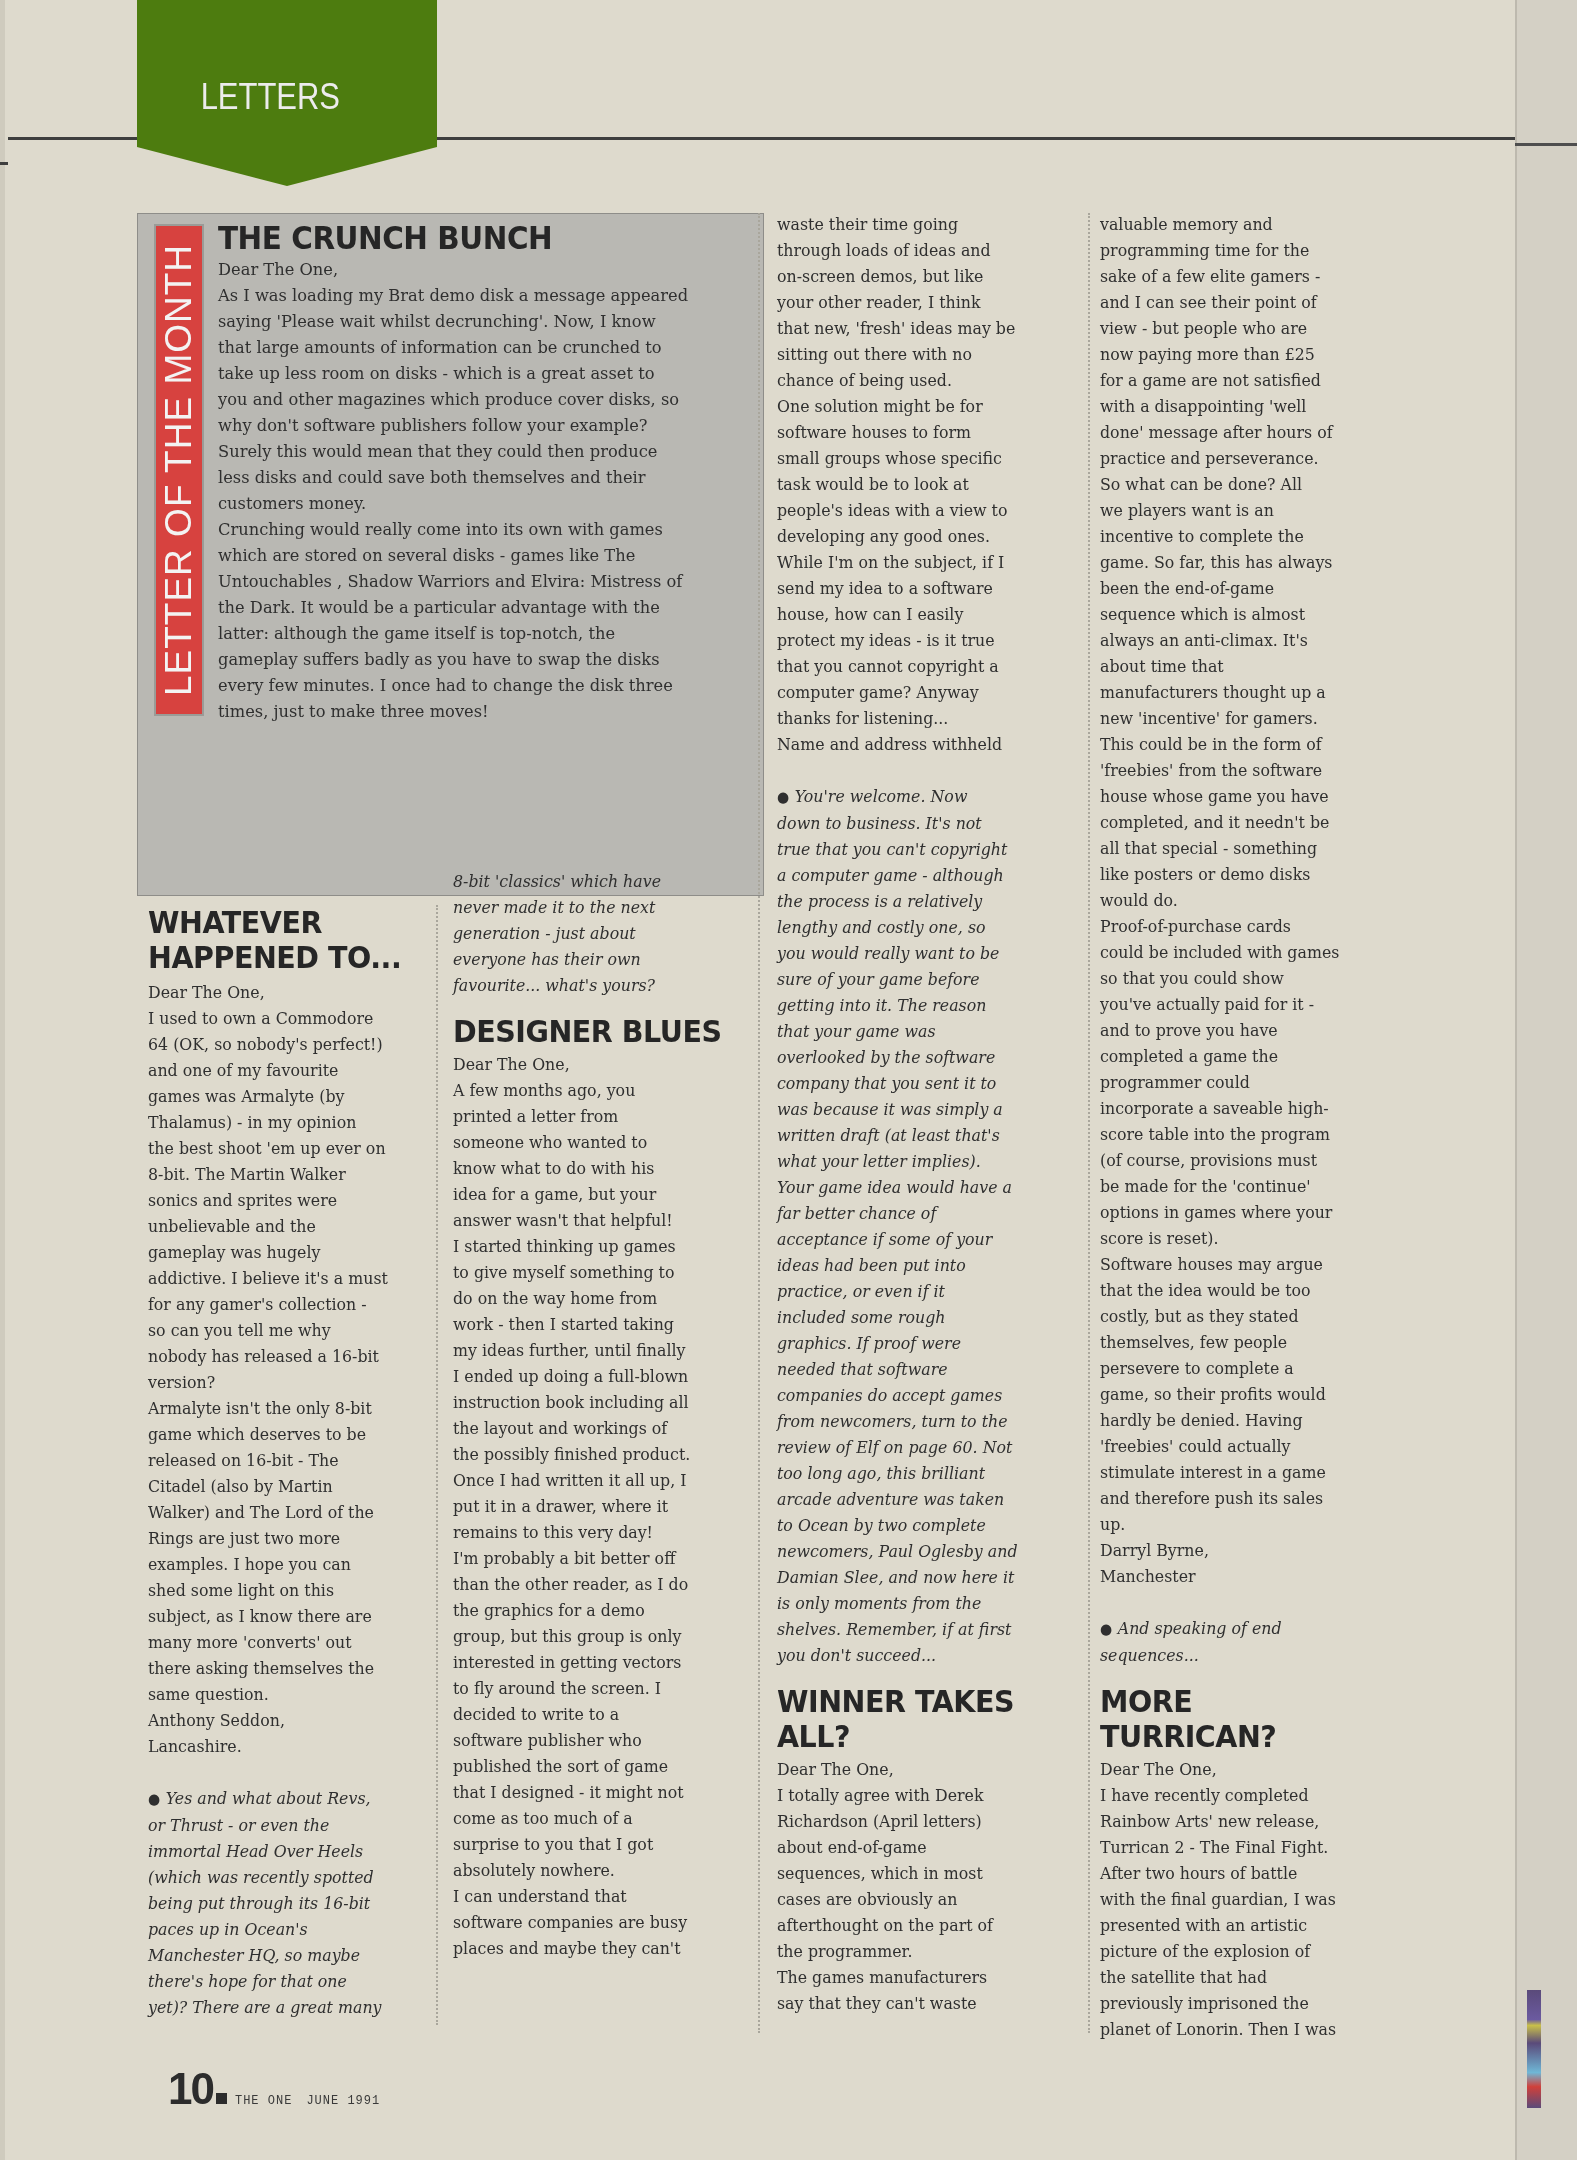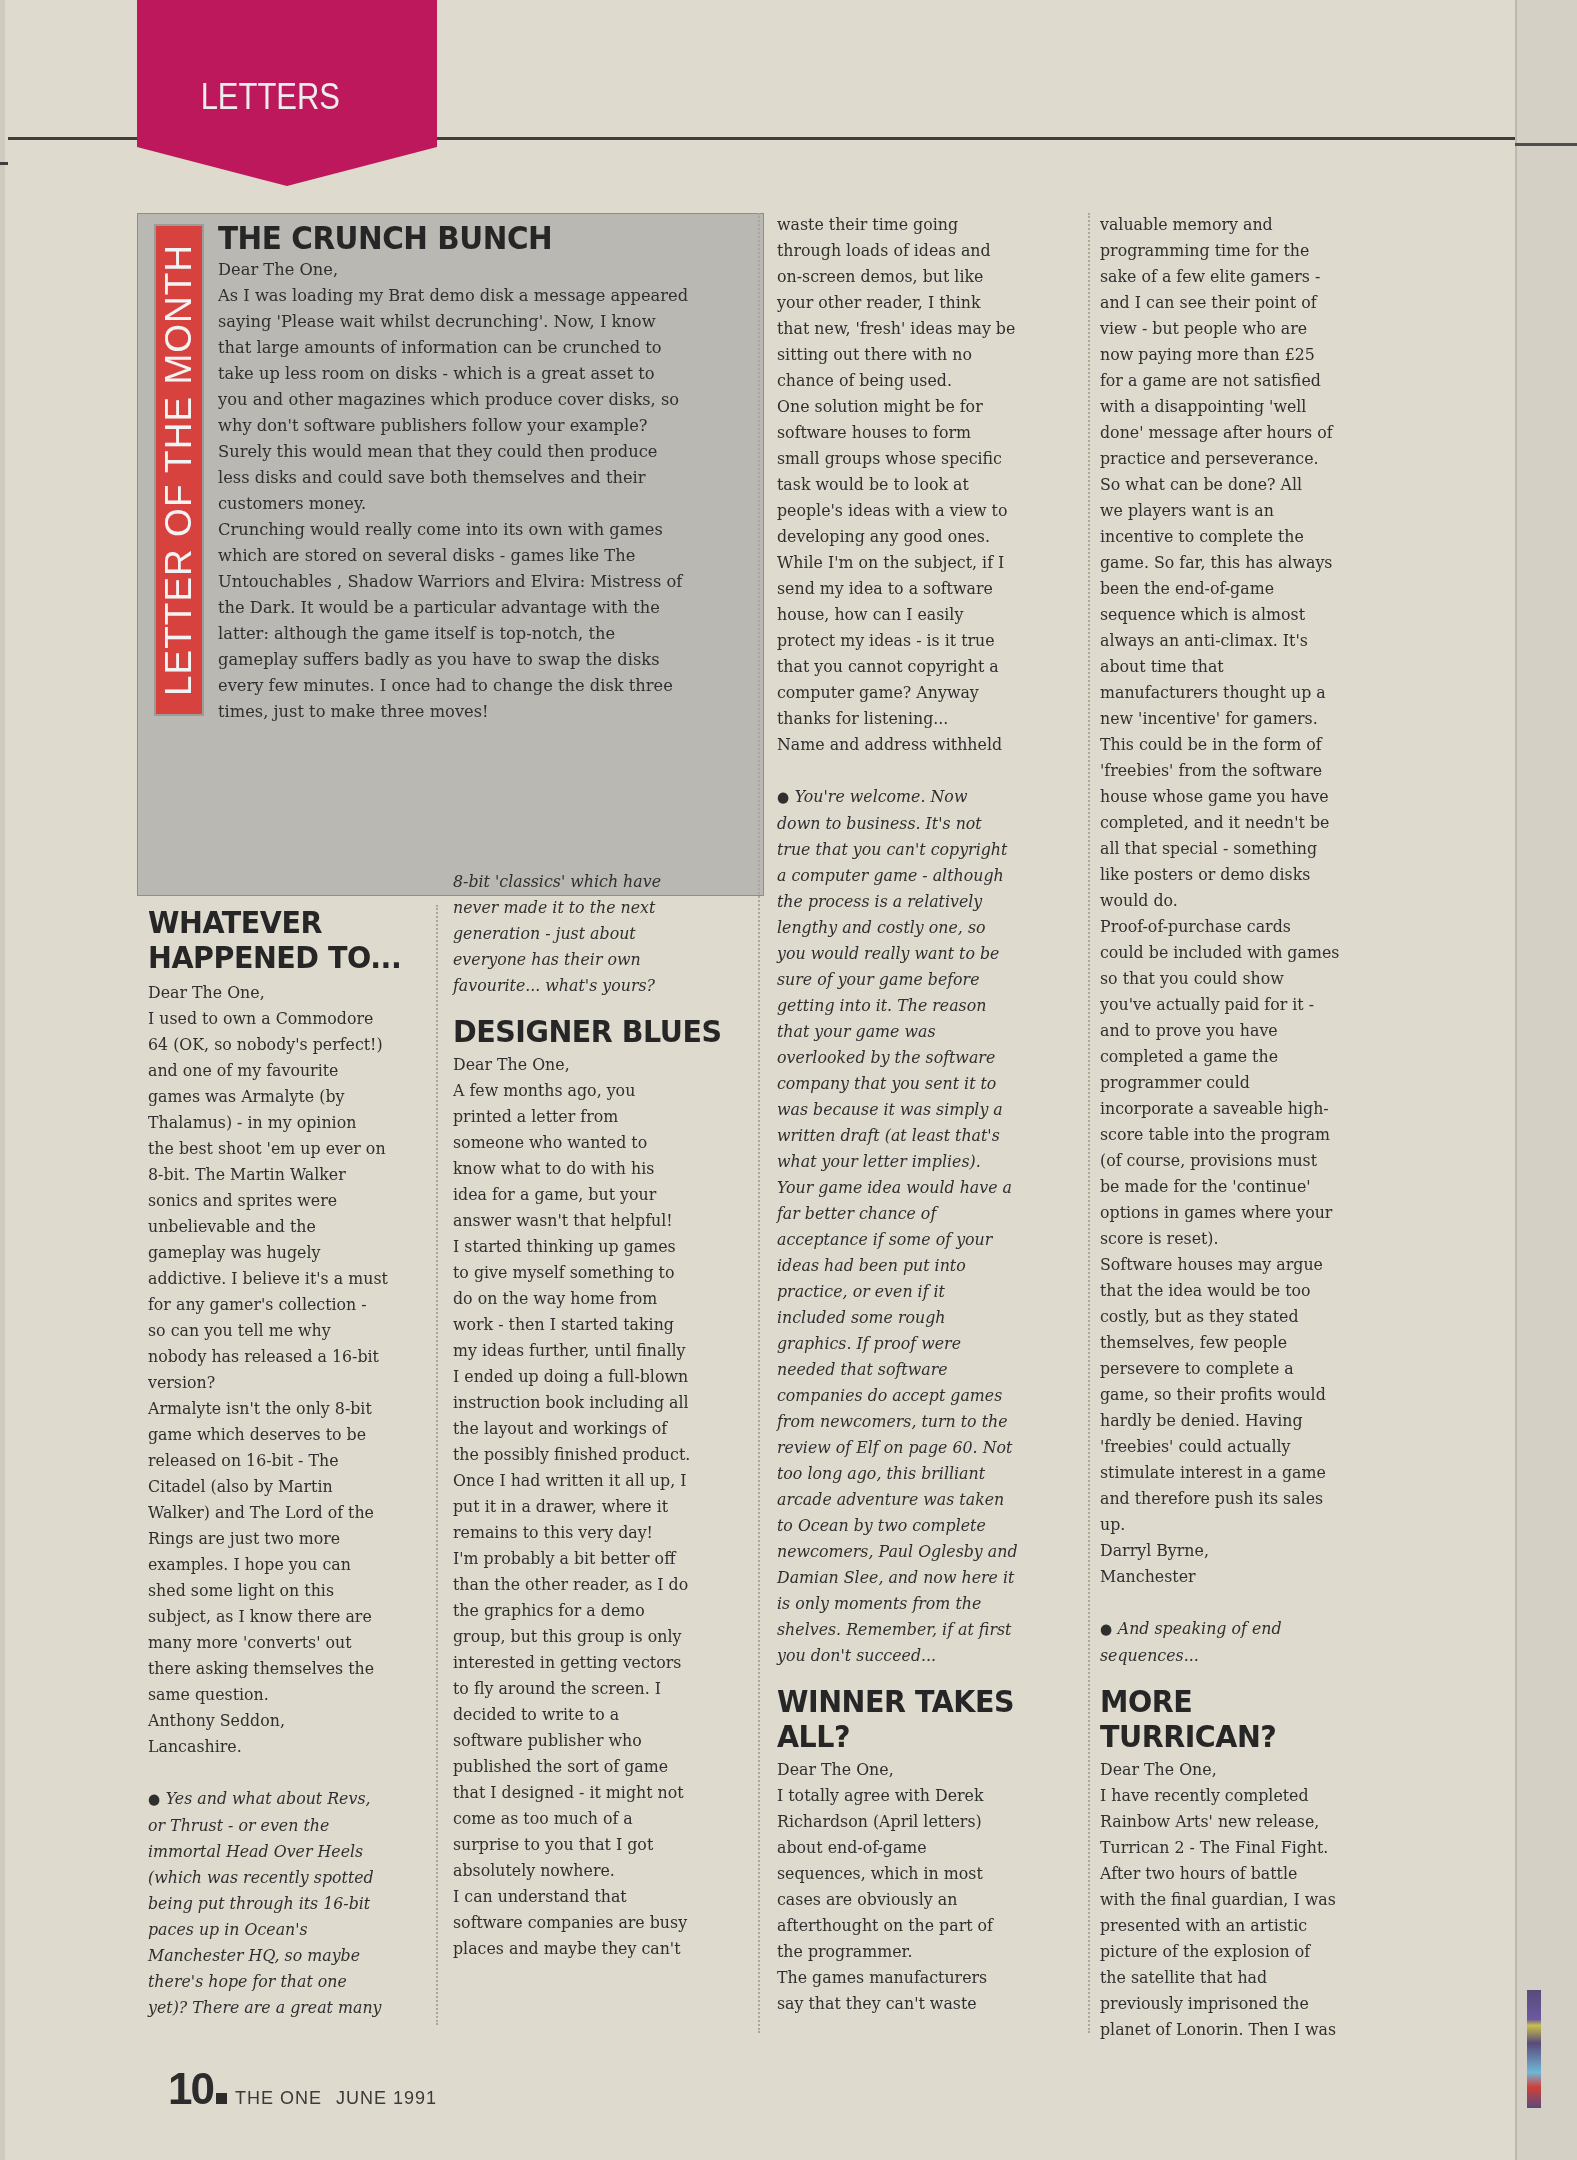--- a/index.html
+++ b/index.html
@@ -13,21 +13,21 @@
     .gutter { position: absolute; left: 1515px; top: 0; width: 62px; height: 2160px; background: #d4d0c5; border-left: 2px solid #bdb9ae; }
     .spine-strip { position: absolute; left: 1527px; top: 1990px; width: 14px; height: 118px;
       background: linear-gradient(180deg, #5a4a7a 0%, #6b5aa0 25%, #c9c04a 30%, #5a4a7a 45%, #6fb7d6 70%, #d0403a 82%, #5a4a7a 100%); }
     .rule-top { position: absolute; left: 8px; top: 137px; width: 1507px; height: 3px; background: #3e3e3e; }
     .rule-top-right { position: absolute; left: 1515px; top: 143px; width: 62px; height: 3px; background: #4e4e4e; }
     .left-tick { position: absolute; left: 0; top: 162px; width: 8px; height: 3px; background: #3e3e3e; }
     .left-edge { position: absolute; left: 0; top: 0; width: 5px; height: 2160px; background: #cfcbbe; }
 
     .banner {
       position: absolute; left: 137px; top: 0; width: 300px; height: 186px;
-      background: #be185d;
+      background: #4d7c0f;
       clip-path: polygon(0 0, 100% 0, 100% 79%, 50% 100%, 0 79%);
     }
     .banner-title {
       position: absolute; left: 0; width: 100%; top: 76px; text-align: left; padding-left: 74px;
       box-sizing: border-box;
       color: #ececec; font-family: "Liberation Sans", sans-serif; font-size: 36px; letter-spacing: 0px;
       transform: scaleX(0.86); transform-origin: left;
     }
 
     .lotm-box {
@@ -66,21 +66,21 @@
     .col1 { left: 148px; top: 905px; width: 300px; }
     .col2 { left: 453px; top: 868px; width: 300px; }
     .col3 { left: 777px; top: 211px; width: 300px; }
     .col4 { left: 1100px; top: 211px; width: 300px; }
 
     .divider { position: absolute; width: 0; border-left: 2px dotted #a9a69c; }
 
     .footer { position: absolute; left: 126px; top: 2064px; display: flex; align-items: baseline; }
     .footer-page { font-family: "Liberation Sans", sans-serif; font-weight: 700; font-size: 44px; color: #2c2c2c; letter-spacing: -2px; margin-left: 42px; }
     .footer-square { display: inline-block; width: 11px; height: 11px; background: #2c2c2c; margin: 0 8px 0 3px; }
-    .footer-text { font-family: Liberation Sans, sans-serif; font-size: 18px; color: #3a3a3a; letter-spacing: 1px; }
+    .footer-text { font-family: Liberation Mono, monospace; font-size: 12px; color: #3a3a3a; letter-spacing: 1px; }
   </style>
 </head>
 <body>
 
 <div class="page-bg"></div>
 <div class="left-edge"></div>
 <div class="gutter"></div>
 <div class="spine-strip"></div>
 <div class="rule-top"></div>
 <div class="rule-top-right"></div>

